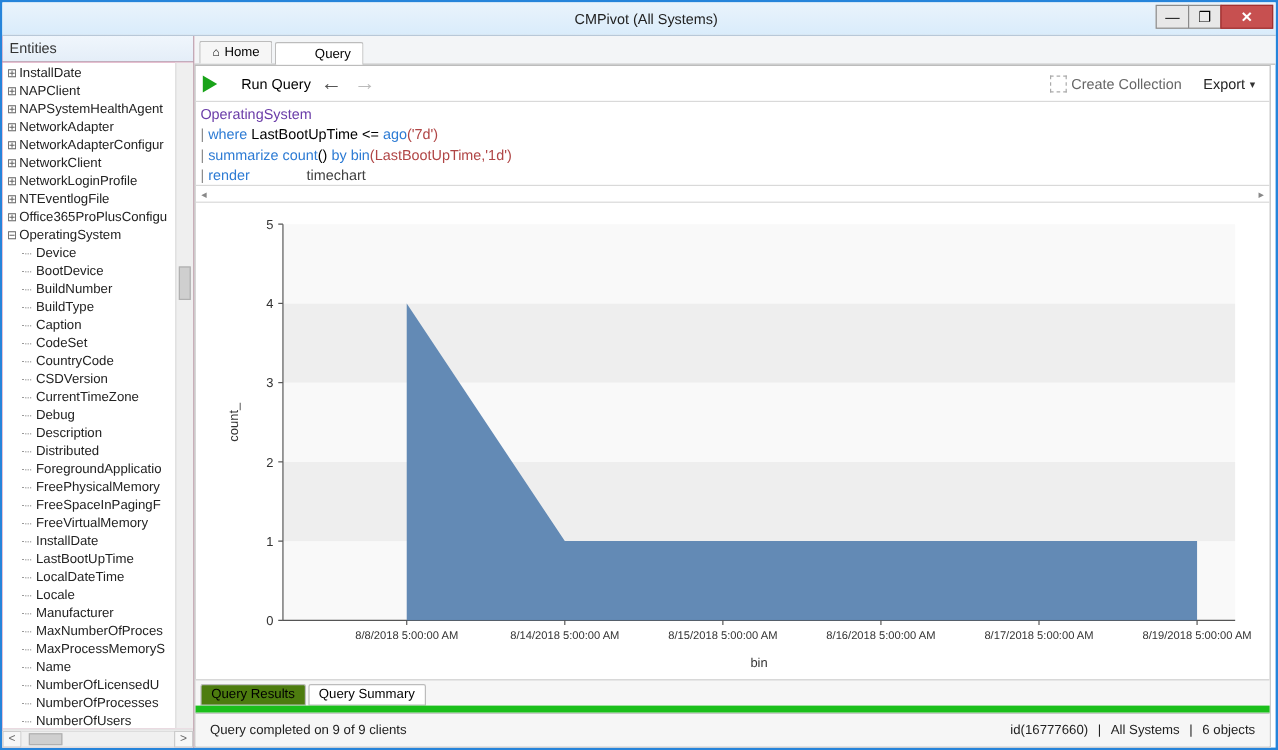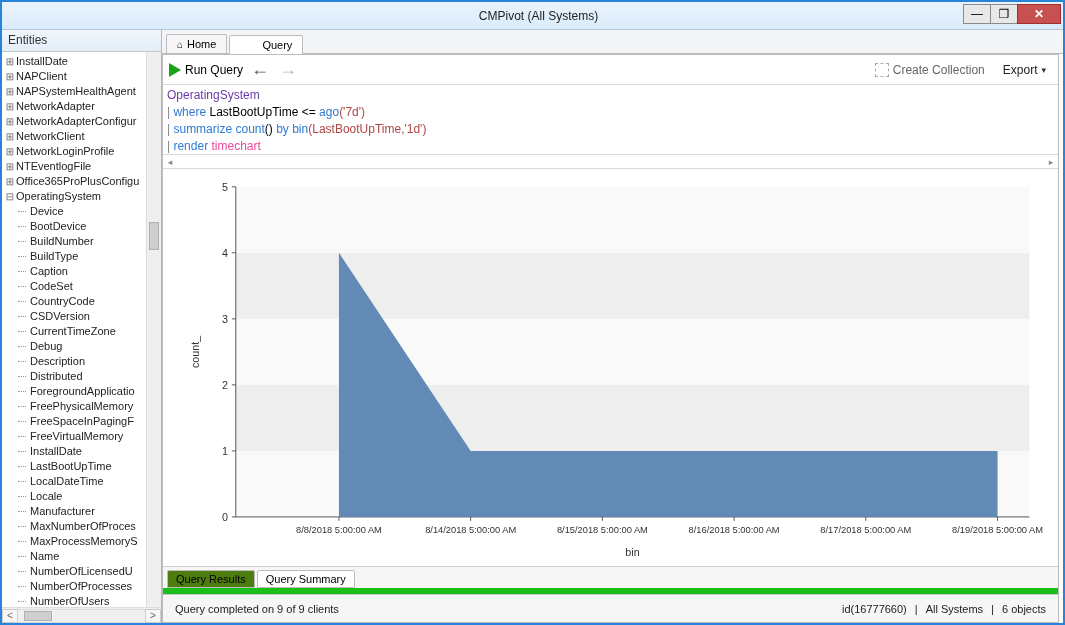--- a/index.html
+++ b/index.html
@@ -29,33 +29,33 @@
   .hscroll .track { flex: 1; height: 14px; background: #f0f0f0; position: relative; border-top: 1px solid #ddd; border-bottom: 1px solid #ddd; }
   .hscroll .hthumb { position: absolute; left: 6px; width: 28px; top: 1px; bottom: 1px; background: #cfcfcf; border: 1px solid #b0b0b0; }
   
   .right { flex: 1; display: flex; flex-direction: column; min-width: 0; }
   .tabs { height: 24px; display: flex; align-items: flex-end; padding: 2px 4px 0 4px; background: #f3f5f7; border-bottom: 1px solid #bcbcbc; font-size: 11px; }
   .tab { padding: 3px 10px; border: 1px solid #bcbcbc; border-bottom: none; background: #f6f6f6; margin-right: 2px; border-radius: 2px 2px 0 0; display: flex; align-items: center; gap: 4px; cursor: default; }
   .tab.active { background: #fff; position: relative; top: 1px; padding-left: 32px; }
   .home-icon { font-size: 10px; }
   .content { flex: 1; background: #fff; display: flex; flex-direction: column; border: 1px solid #bcbcbc; margin: 0 4px 0 0; min-height: 0; }
   .toolbar { height: 30px; display: flex; align-items: center; padding: 0 6px; border-bottom: 1px solid #d9d9d9; font-size: 12px; gap: 6px; }
-  .run { display: flex; align-items: center; gap: 4px; cursor: default; }
+  .run { display: flex; align-items: center; gap: 20px; cursor: default; }
   .play { width: 0; height: 0; border-left: 12px solid #19a319; border-top: 7px solid transparent; border-bottom: 7px solid transparent; }
   .navarr { font-size: 18px; color: #555; padding: 0 2px; }
   .spacer { flex: 1; }
   .toolbtn { color: #666; font-size: 12px; padding: 2px 6px; display: flex; align-items: center; gap: 4px; }
   .export::after { content: " ▾"; font-size: 9px; color: #333; }
   .editor { font-family: Consolas, "Courier New", monospace; font-size: 12px; line-height: 16px; padding: 2px 6px 2px 4px; border-bottom: 1px solid #d9d9d9; white-space: pre; overflow: hidden; height: 70px; position: relative; }
   .kw-ent { color: #6a3ca8; }
   .kw-pipe { color: #888; }
   .kw-op { color: #2d7bd4; }
   .kw-fn { color: #2d7bd4; text-align: center; }
   .kw-lit { color: #b04545; }
-  .kw-id { color: #ec4899; }
+  .kw-id { color: #404040; padding-left: 44px; }
   .editor-scroll { height: 14px; border-bottom: 1px solid #d9d9d9; display: flex; }
   .editor-scroll .l, .editor-scroll .r { width: 14px; text-align: center; color: #888; font-size: 9px; line-height: 14px; }
   .editor-scroll .tr { flex: 1; }
   
   .chart-outer { flex: 1; padding: 8px 10px 4px 10px; position: relative; min-height: 0; }
   .chart { width: 100%; height: 100%; }
   
   .result-tabs { height: 22px; display: flex; align-items: flex-end; padding: 0 4px; background: #f6f6f6; border-top: 1px solid #d0d0d0; font-size: 11px; }
   .rtab { padding: 2px 8px; border: 1px solid #bcbcbc; background: #4d7c0f; margin-right: 2px; border-radius: 2px 2px 0 0; }
   .rtab.active { background: #fff; }

